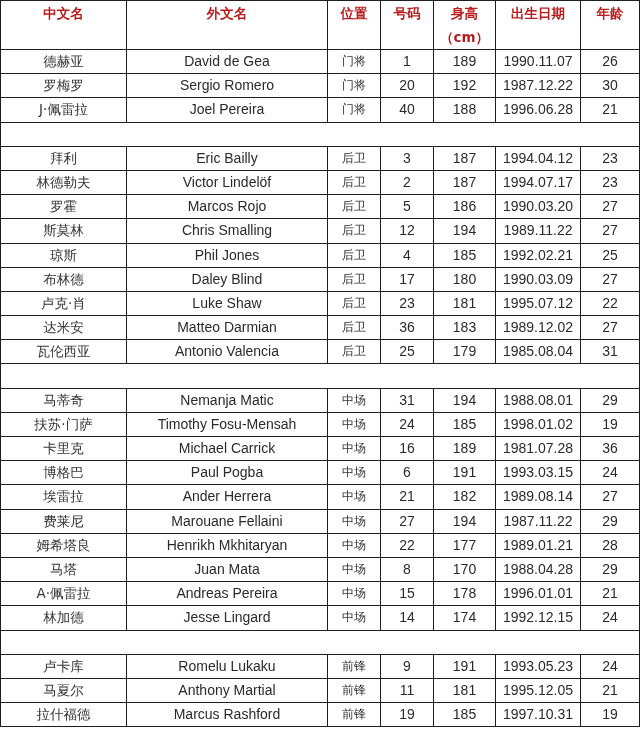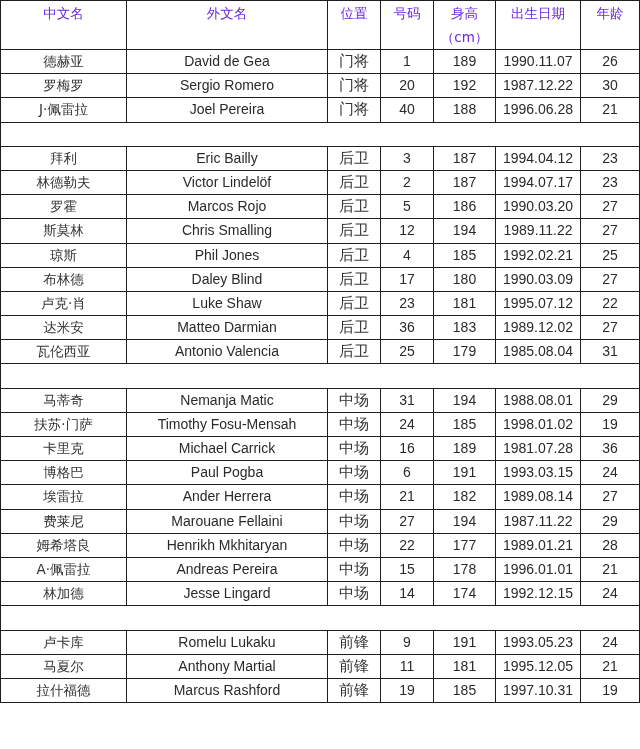--- a/index.html
+++ b/index.html
@@ -20,25 +20,26 @@
       height: 23.2px;
       line-height: 23px;
       white-space: nowrap;
       overflow: hidden;
       font-weight: normal;
     }
     table.roster th {
       height: 47px;
       vertical-align: top;
       line-height: 24px;
-      color: #6d28d9;
+      color: #b91c1c;
+      font-weight: bold;
     }
     table.roster tr.spacer td { height: 23.2px; }
     .cn { font-family: "DejaVu Sans", sans-serif; font-size: 13.5px; color: #333; }
-    .pos { font-family: "DejaVu Sans", sans-serif; font-size: 15px; color: #333; }
+    .pos { font-family: "DejaVu Sans", sans-serif; font-size: 12px; color: #333; }
   </style>
 </head>
 <body>
 
 <table class="roster">
   <colgroup>
     <col style="width:126px">
     <col style="width:201px">
     <col style="width:53px">
     <col style="width:53px">
@@ -229,20 +230,29 @@
       <tr>
         <td class="cn">姆希塔良</td>
         <td>Henrikh Mkhitaryan</td>
         <td class="pos">中场</td>
         <td>22</td>
         <td>177</td>
         <td>1989.01.21</td>
         <td>28</td>
       </tr>
       <tr>
+        <td class="cn">马塔</td>
+        <td>Juan Mata</td>
+        <td class="pos">中场</td>
+        <td>8</td>
+        <td>170</td>
+        <td>1988.04.28</td>
+        <td>29</td>
+      </tr>
+      <tr>
         <td class="cn">A·佩雷拉</td>
         <td>Andreas Pereira</td>
         <td class="pos">中场</td>
         <td>15</td>
         <td>178</td>
         <td>1996.01.01</td>
         <td>21</td>
       </tr>
       <tr>
         <td class="cn">林加德</td>

